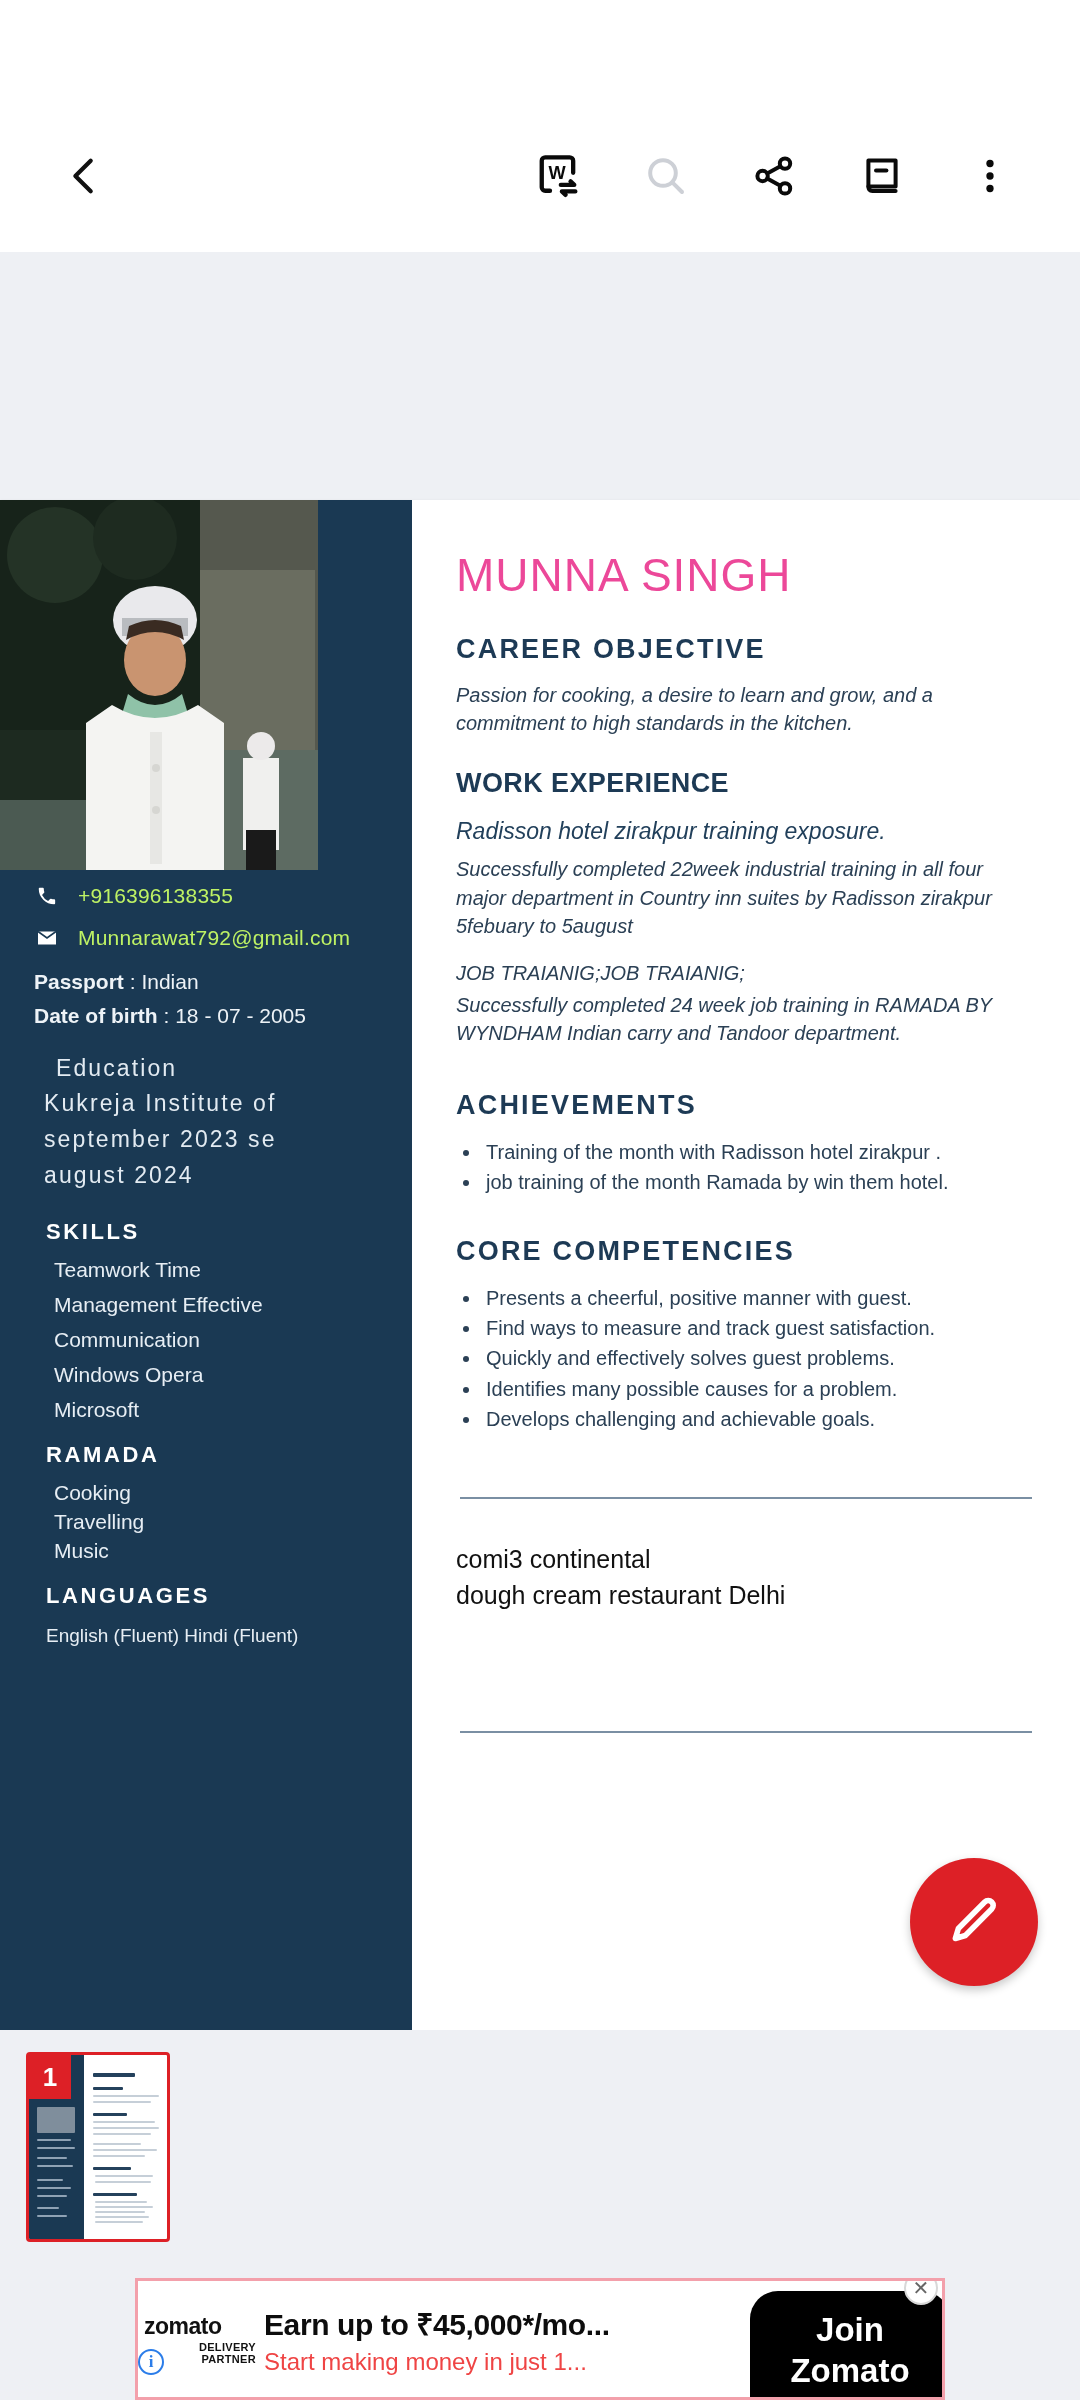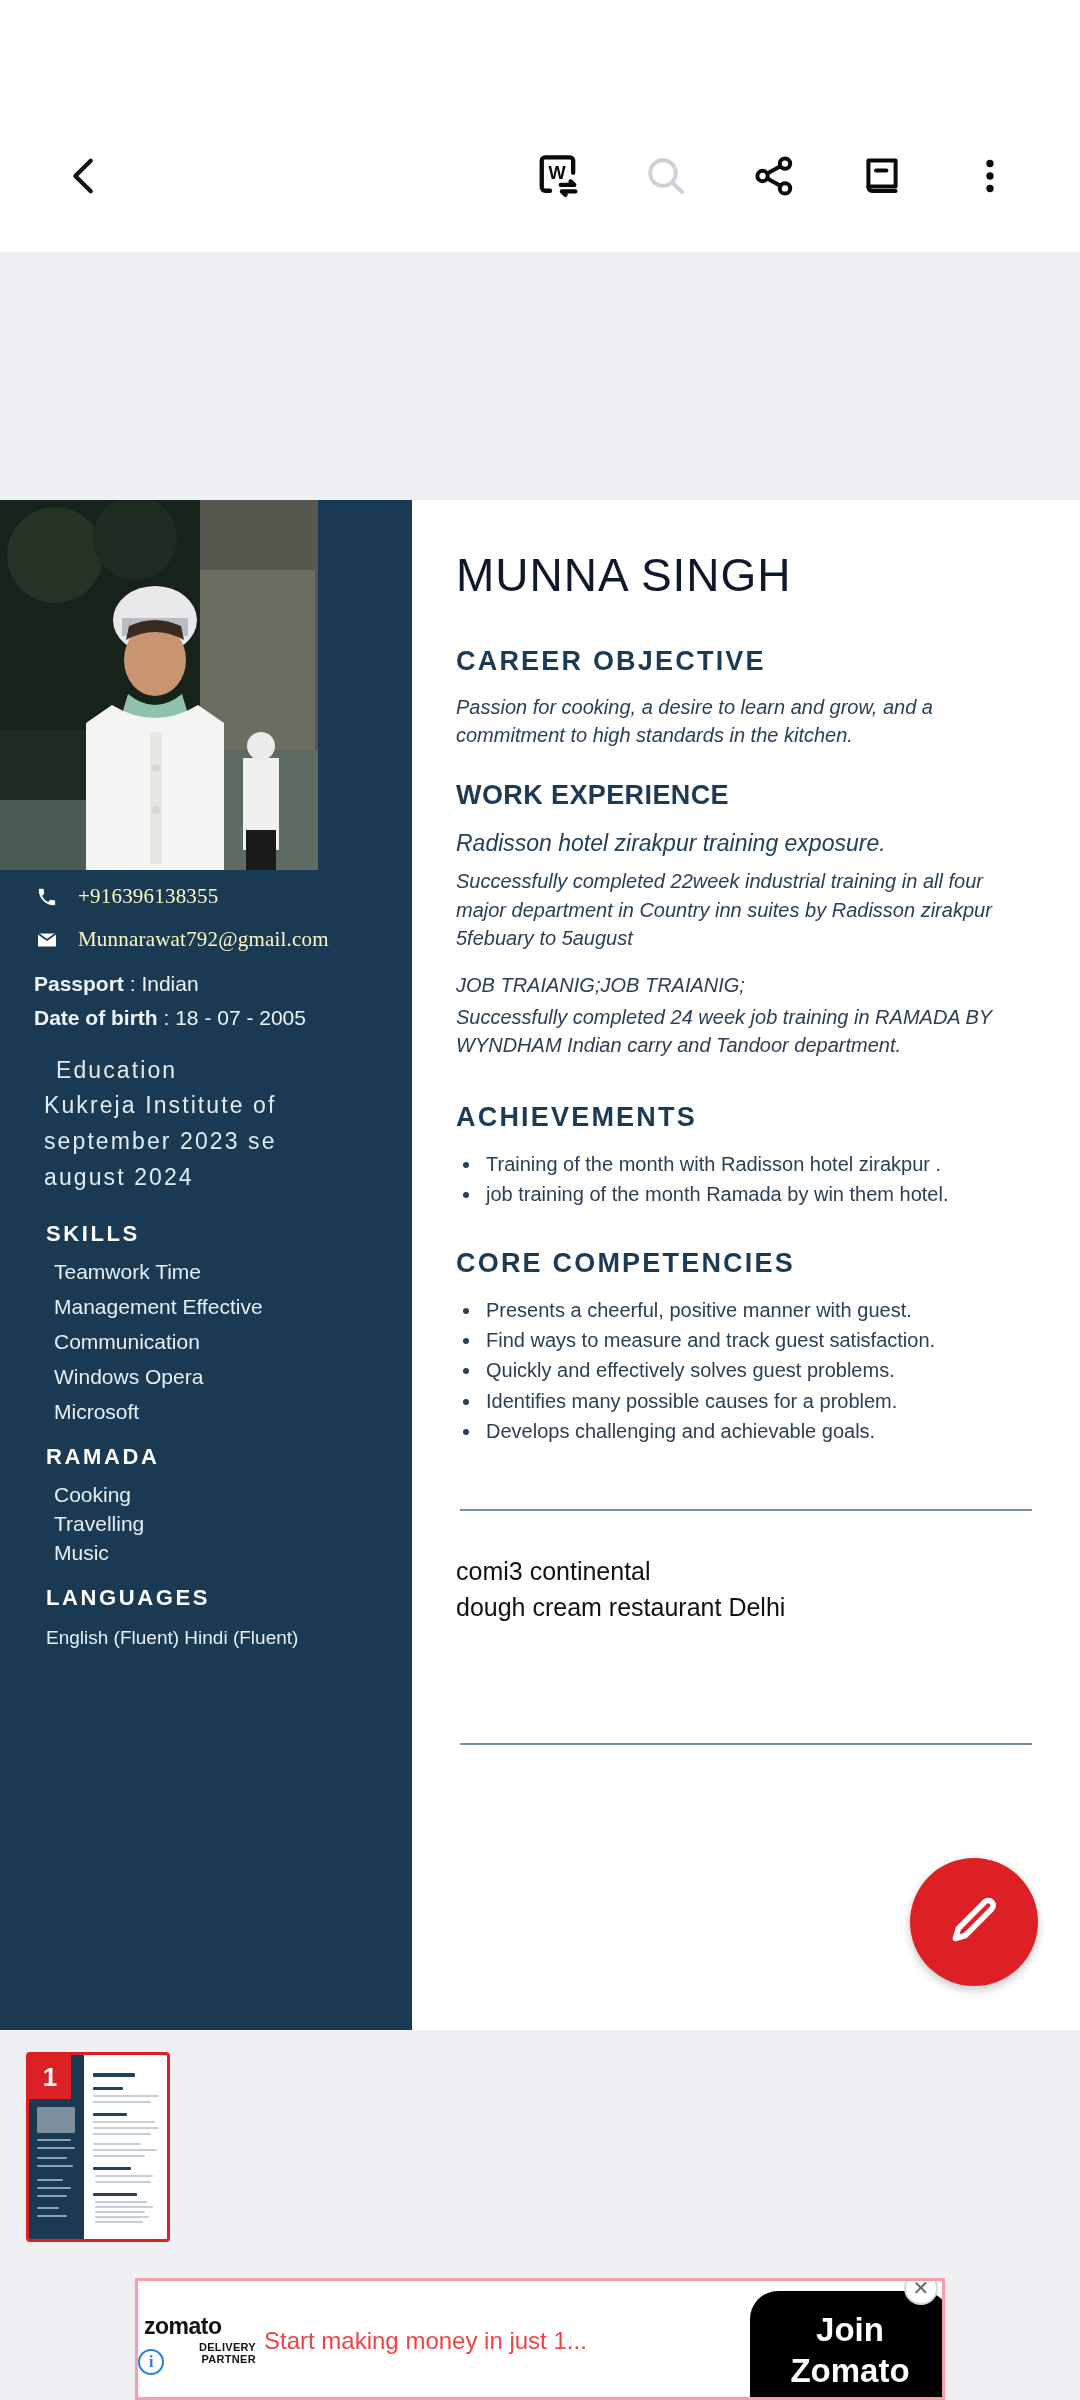--- a/index.html
+++ b/index.html
@@ -52,22 +52,21 @@
     position: relative; overflow: hidden;
     background: #2c3c34;
   }
   .photo svg { display: block; width: 100%; height: 100%; }
 
   .contact { padding: 14px 0 0 34px; }
   .contact-row {
     display: flex; align-items: center;
     gap: 18px; margin-bottom: 18px;
     font-size: 21px; letter-spacing: .2px;
-    color: #fef9c3;
-    font-family: Liberation Serif, serif;
+    color: #bef264;
   }
   .contact-row .ico { width: 26px; flex: none; display: flex; align-items: center; justify-content: center; }
   .info-line { font-size: 21px; color: #eef3f7; margin-bottom: 6px; line-height: 1.35; }
   .info-line b { font-weight: 700; }
 
   .edu-block {
     padding: 14px 12px 0 44px;
     font-size: 23px; line-height: 1.55;
     letter-spacing: 2.1px;
     color: #e3ebf2;
@@ -93,22 +92,22 @@
   }
 
   
   .content {
     flex: 1 1 auto; position: relative;
     padding: 48px 44px 0 44px;
     color: #1e3a53;
   }
   .cv-name {
     font-size: 46px; font-weight: 400;
-    letter-spacing: 1px; color: #0f172a;
-    margin-bottom: 44px;
+    letter-spacing: 1px; color: #ec4899;
+    margin-bottom: 32px;
   }
   .sec-head {
     font-size: 27px; font-weight: 700;
     letter-spacing: 2.2px; color: #1d3a55;
     margin-bottom: 16px;
   }
   .sec-head.plain { letter-spacing: .4px; }
   .body-text {
     font-size: 20px; line-height: 1.42;
     color: #2b4055; margin-bottom: 4px; font-style: italic;
@@ -445,20 +444,21 @@
   </div>
 
   <div class="ad">
     <div class="ad-inner">
       <div class="ad-logo">
         <div class="ad-zomato">zomato</div>
         <div class="ad-sub">DELIVERY PARTNER</div>
         <div class="ad-i">i</div>
       </div>
       <div class="ad-txt">
+        <div class="ad-title">Earn up to ₹45,000*/mo...</div>
         <div class="ad-desc">Start making money in just 1...</div>
       </div>
       <div class="ad-close">✕</div>
       <div class="ad-cta">
         <span>Join</span>
         <span>Zomato</span>
         <span>Now</span>
       </div>
     </div>
   </div>

